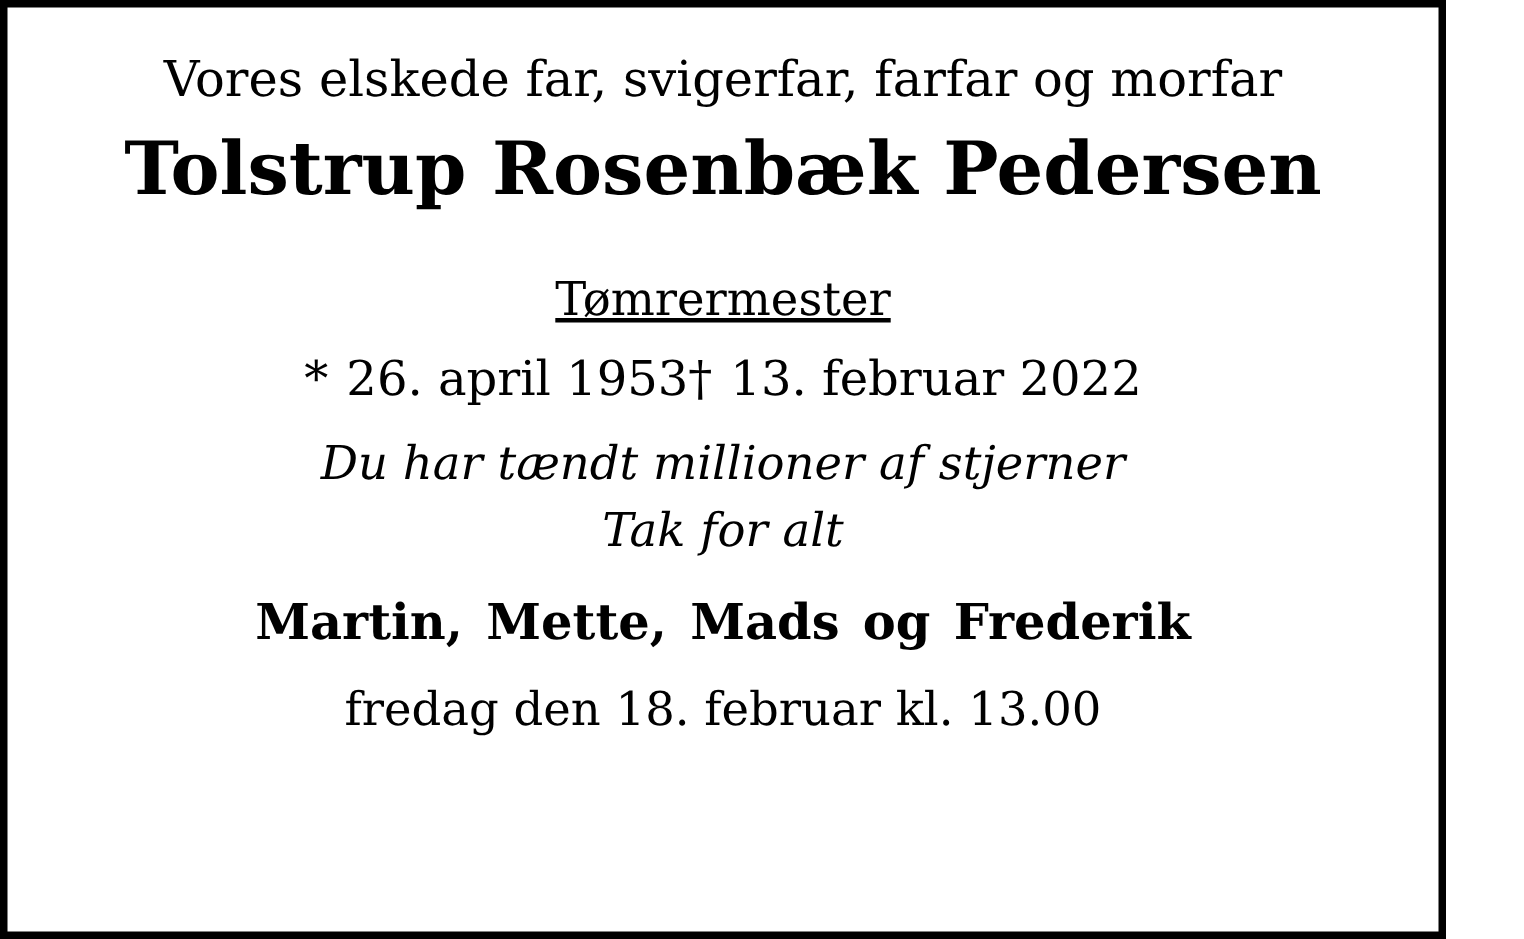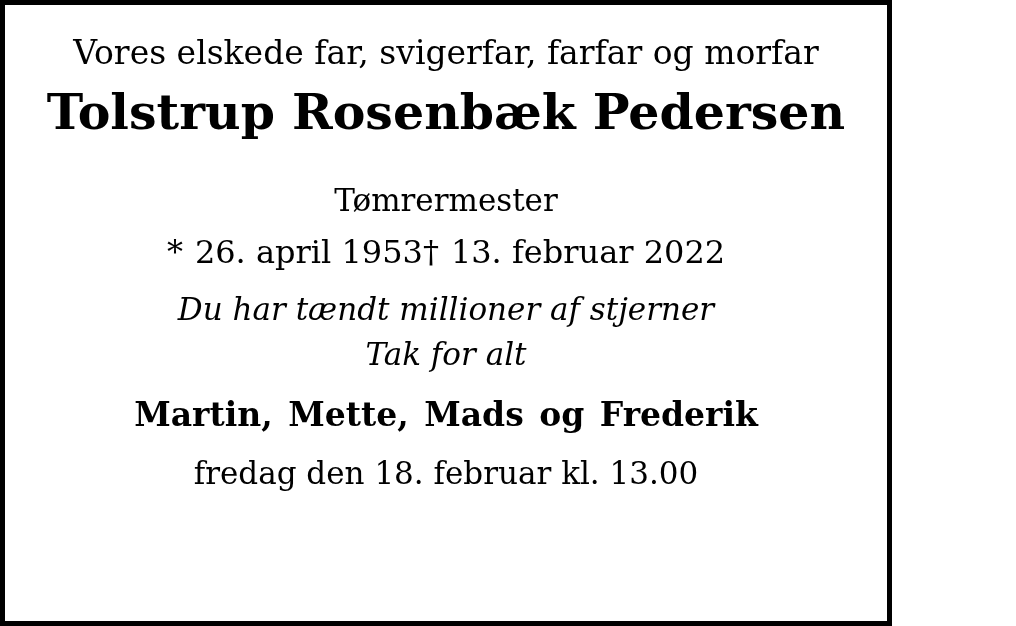--- a/index.html
+++ b/index.html
@@ -2,21 +2,21 @@
 <html><head>
 <meta charset="utf-8">
 <style>
   html, body {
     margin: 0;
     padding: 0;
     background: #ffffff;
   }
   .notice-card {
     box-sizing: border-box;
-    width: 892px;
+    width: 964px;
     height: 626px;
     border: 5px solid #000000;
     background: #ffffff;
     color: #000000;
     font-family: "DejaVu Serif", "Liberation Serif", serif;
     text-align: center;
     overflow: hidden;
   }
   .line {
     display: block;
@@ -30,20 +30,21 @@
   .deceased-name {
     font-size: 49px;
     line-height: 59px;
     font-weight: bold;
     margin-top: 10px;
   }
   .occupation {
     font-size: 31px;
     line-height: 37px;
     margin-top: 40px;
+    text-decoration: underline;
   }
   .dates-row {
     display: flex;
     justify-content: center;
     align-items: baseline;
     font-size: 32px;
     line-height: 38px;
     margin-top: 14px;
   }
   .date-item {

